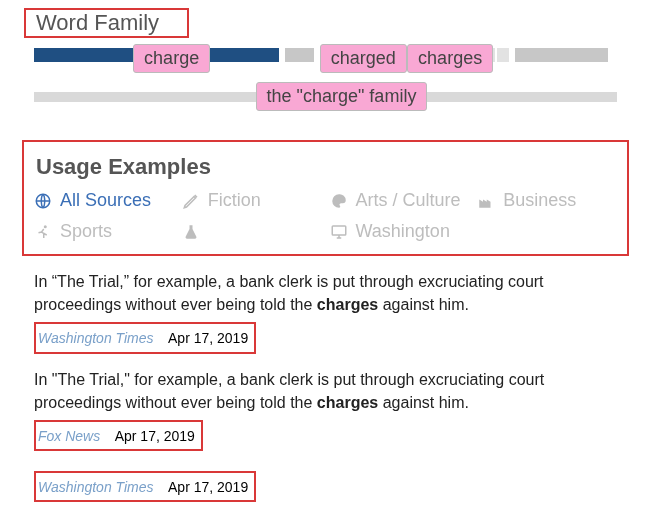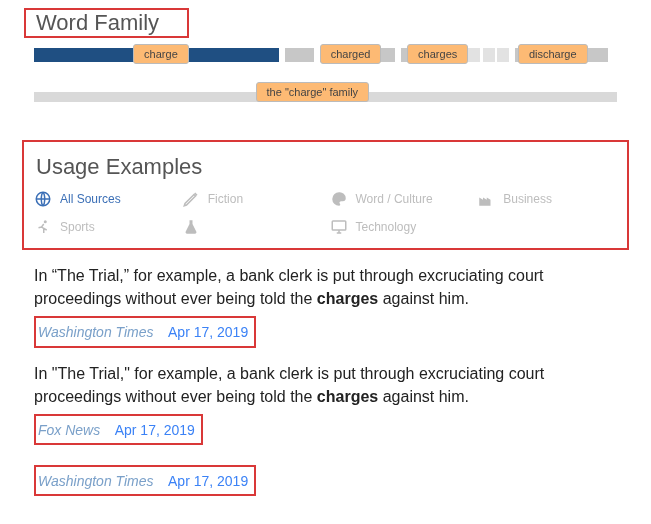--- a/index.html
+++ b/index.html
@@ -28,67 +28,67 @@
     align-items: center;
   }
   .wf-seg { height: 14px; display:inline-block; }
   .wf-seg.blue { background:#1f4f82; }
   .wf-seg.gray { background:#c7c7c7; }
   .wf-seg.light { background:#e2e2e2; }
   .wf-seg.gap { background:transparent; }
   .wf-chip {
     position: absolute;
     top: -2px;
-    background: #fdba74;
+    background: #f9a8d4;
     border: 1px solid #bbb;
     border-radius: 3px;
     padding: 3px 10px;
-    font-size: 11px;
+    font-size: 18px;
     color: #444;
     white-space: nowrap;
   }
   .wf-row2 {
     position: relative;
     height: 34px;
     margin-top: 18px;
     width: 100%;
   }
   .wf-row2 .bar {
     position:absolute; top:10px; left:0; right:0; height:10px;
     background:#d9d9d9;
   }
   .wf-row2 .wf-chip { top: 0; }
   
   .usage-panel { margin: 24px 22px 0 22px; border:2px solid #d93838; padding: 8px 10px 12px 10px; }
-  .usage-title { font-size: 22px; font-weight:400; color:#555; padding: 4px 0 10px 2px;}
+  .usage-title { font-size: 22px; font-weight:700; color:#555; padding: 4px 0 10px 2px;}
   .src-grid {
     display: grid;
     grid-template-columns: repeat(4, 1fr);
     row-gap: 10px;
     column-gap: 8px;
   }
   .src {
     display:flex; align-items:center; gap:8px;
-    color:#bdbdbd; font-size:12px;
+    color:#bdbdbd; font-size:18px;
     cursor:pointer;
   }
   .src.active { color:#3b6fb6; }
   .src .icon { width:18px; height:18px; display:inline-flex; align-items:center; justify-content:center; }
   .src .icon svg { width:18px; height:18px; fill: currentColor; }
   
   .example { padding: 14px 34px 0 34px; font-size: 16px; color:#222; line-height:1.45; }
   .ex-sentence strong { font-weight:700; }
   .ex-citation {
     display:inline-block;
     margin-top:6px;
     border:2px solid #d93838;
     padding: 2px 6px 2px 2px;
   }
   .ex-src { color:#7aa0c9; font-style:italic; font-size:14px; }
-  .ex-date { color:#3b82f6; font-size:14px; margin-left:10px; }
+  .ex-date { color:#000000; font-size:14px; margin-left:10px; }
 </style>
 </head>
 <body>
 
 <div>
   <span class="redbox" style="margin-left:24px; margin-top:8px;">
     <span class="section-title" style="padding-left:10px; padding-right:28px;">Word Family</span>
   </span>
 </div>
 
@@ -108,21 +108,20 @@
     <span class="wf-seg gap" style="width:0.5%"></span>
     <span class="wf-seg light" style="width:2%"></span>
     <span class="wf-seg gap" style="width:0.5%"></span>
     <span class="wf-seg light" style="width:2%"></span>
     <span class="wf-seg gap" style="width:1%"></span>
     <span class="wf-seg gray" style="width:16%"></span>
 
     <span class="wf-chip" style="left:17%">charge</span>
     <span class="wf-chip" style="left:49%">charged</span>
     <span class="wf-chip" style="left:64%">charges</span>
-    <span class="wf-chip" style="left:83%">discharge</span>
   </div>
   <div class="wf-row2">
     <div class="bar"></div>
     <span class="wf-chip" style="left:38%">the "charge" family</span>
   </div>
 </div>
 
 <div class="usage-panel">
   <div class="usage-title">Usage Examples</div>
   <div class="src-grid">
@@ -142,21 +141,21 @@
           </svg>
       </span>
       <span>Fiction</span>
     </div>
     <div class="src">
       <span class="icon">
         <svg viewBox="0 0 24 24">
             <path d="M12 3a9 9 0 100 18c2 0 2-2 1-3s0-3 2-3h2a4 4 0 004-4 8 8 0 00-9-8z" fill="currentColor"></path>
           </svg>
       </span>
-      <span>Word / Culture</span>
+      <span>Arts / Culture</span>
     </div>
     <div class="src">
       <span class="icon">
         <svg viewBox="0 0 24 24">
             <path d="M3 21V10l5 3V10l5 3V10l5 3v8H3z" fill="currentColor"></path>
           </svg>
       </span>
       <span>Business</span>
     </div>
     <div class="src">
@@ -175,21 +174,21 @@
           </svg>
       </span>
     </div>
     <div class="src">
       <span class="icon">
         <svg viewBox="0 0 24 24">
             <rect x="3" y="4" width="18" height="12" rx="1" fill="none" stroke="currentColor" stroke-width="2"></rect>
             <path d="M9 20h6M12 16v4" stroke="currentColor" stroke-width="2"></path>
           </svg>
       </span>
-      <span>Technology</span>
+      <span>Washington</span>
     </div>
   </div>
 </div>
 
 <div class="example">
   <div class="ex-sentence">
     <span>In “The Trial,” for example, a bank clerk is put through excruciating court proceedings without ever being told the </span><strong>charges</strong><span> against him.</span>
   </div>
   <div class="ex-citation">
     <span class="ex-src">Washington Times</span>

